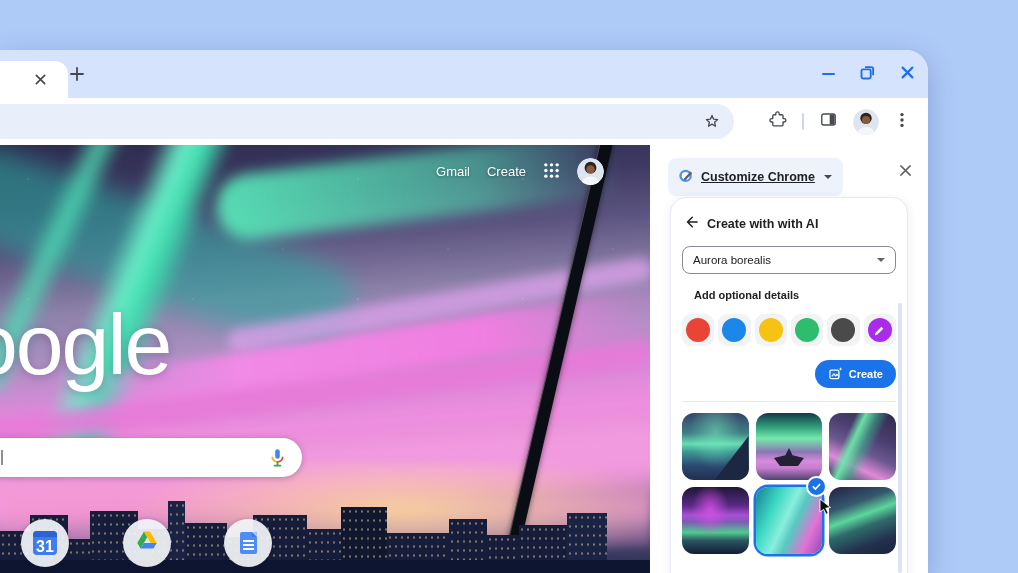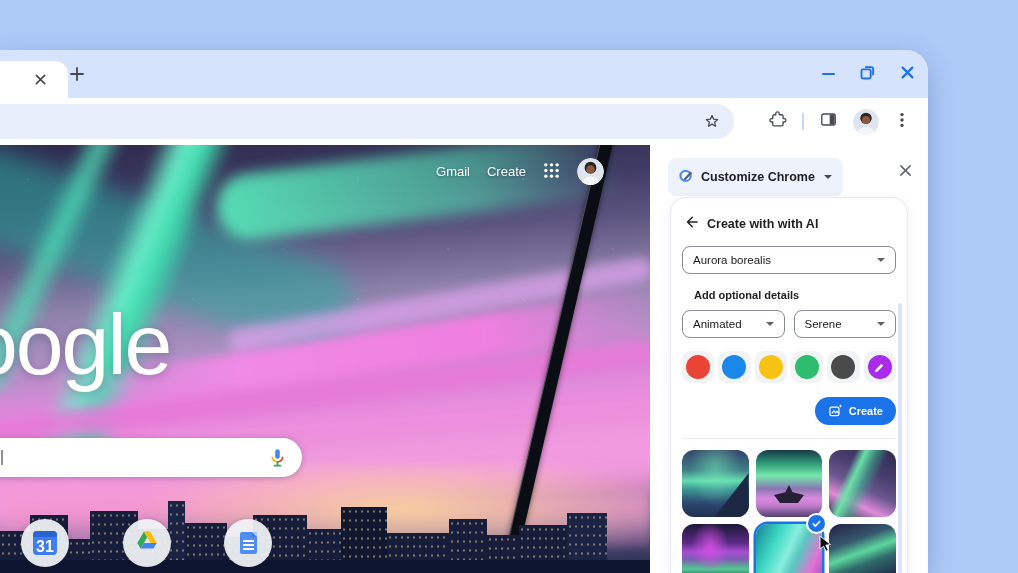--- a/index.html
+++ b/index.html
@@ -97,21 +97,21 @@
   .doc { position:relative; width:17px; height:22px; background:#4e8df6; border-radius:2px; overflow:hidden; }
   .doc::before { content:""; position:absolute; left:3px; top:8px; width:11px; height:10px;
         background:repeating-linear-gradient(180deg,#fff 0 1.6px, transparent 1.6px 4px); }
   .doc::after { content:""; position:absolute; right:0; top:0; border-style:solid; border-width:0 5px 5px 0;
         border-color:rgba(255,255,255,.0) #aac8fb rgba(0,0,0,.12) rgba(255,255,255,0); }
 
   
   .panel { position:relative; width:278px; height:428px; background:#fff; }
   .chip { position:absolute; left:18px; top:13px; height:38px; padding:8px 11px; background:#eef2fb;
           border-radius:8px; display:flex; align-items:center; gap:7px; cursor:pointer;
-          font-size:12.5px; font-weight:bold; color:#202124; }
+          font-size:12.5px; font-weight:bold; color:#202124;text-decoration:underline; }
   .chip .dcaret { margin-left:2px; }
   .dcaret { width:0; height:0; border-left:4px solid transparent; border-right:4px solid transparent;
             border-top:4.5px solid #474b50; }
   .panel-close { position:absolute; right:16px; top:18px; cursor:pointer; }
   .card { position:absolute; left:20px; top:52px; width:238px; height:560px; background:#fff;
           border:1px solid #e7eaf2; border-radius:16px; padding:12px 11px;
           box-shadow:0 2px 10px rgba(60,80,120,.10); }
   .cardtitle { display:flex; align-items:center; gap:9px; margin:5px 2px 0;
                font-size:12.5px; font-weight:bold; color:#1f1f1f; }
   .select { height:28px; border:1px solid #888c92; border-radius:8px; display:flex; align-items:center;
@@ -348,30 +348,20 @@
             <span>Create with with AI</span>
           </div>
 
           <div class="select sel-full">
             <span>Aurora borealis</span>
             <i class="dcaret"></i>
           </div>
 
           <div class="optlabel">Add optional details</div>
 
-          <div class="selrow">
-            <div class="select">
-              <span>Animated</span>
-              <i class="dcaret"></i>
-            </div>
-            <div class="select">
-              <span>Serene</span>
-              <i class="dcaret"></i>
-            </div>
-          </div>
 
           <div class="swatches">
             <span class="swtile">
                 <i class="swdot" style="background: rgb(233, 68, 54);"></i>
               </span>
             <span class="swtile">
                 <i class="swdot" style="background: rgb(27, 135, 232);"></i>
               </span>
             <span class="swtile">
                 <i class="swdot" style="background: rgb(247, 195, 18);"></i>

